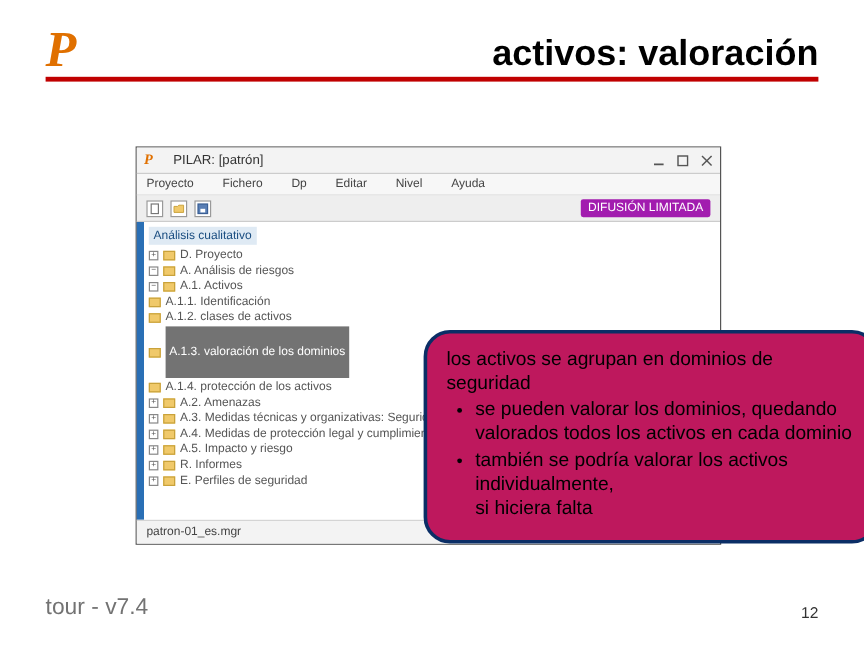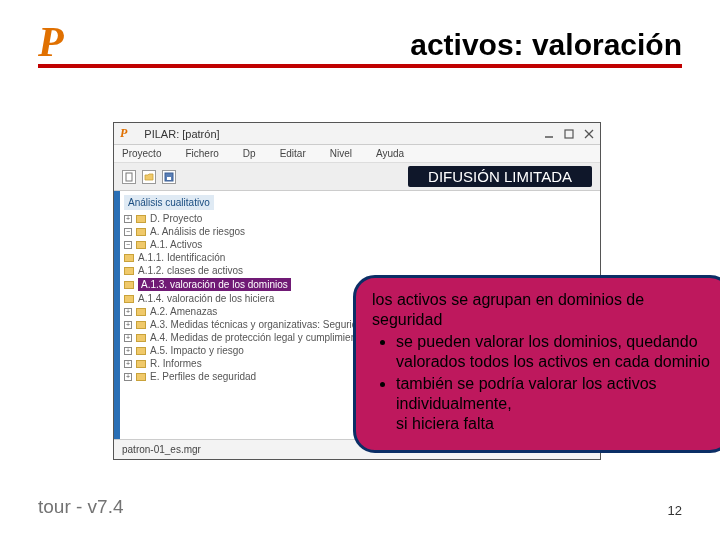--- a/index.html
+++ b/index.html
@@ -20,33 +20,33 @@
   .titlebar-left { display: flex; align-items: center; gap: 5px; }
   .mini-logo { font-family: Georgia, serif; font-style: italic; font-weight: bold; font-size: 12px; color: #e07000; }
   .titlebar-txt { font-size: 11px; margin-left: 12px; }
   .winctrls { display: flex; gap: 10px; align-items: center; }
   .winctrl { width: 10px; height: 10px; display: inline-flex; align-items: center; justify-content: center; font-size: 10px; }
   .menubar { display: flex; gap: 24px; padding: 3px 8px; background: #f7f7f7; border-bottom: 1px solid #ddd; font-size: 10px; color: #444; }
   .toolbar { display: flex; align-items: center; justify-content: space-between; padding: 3px 8px; background: #eee; border-bottom: 1px solid #ccc; }
   .tools-left { display: flex; gap: 6px; align-items: center; }
   .tool-icon { width: 14px; height: 14px; border: 1px solid #999; background: #fff; display: inline-flex; align-items: center; justify-content: center; }
   .tool-icon svg { width: 10px; height: 10px; }
-  .badge { background: #0f172a; color: #fff; font-size: 15px; padding: 2px 20px; border-radius: 2px; }
+  .badge { background: #a21caf; color: #fff; font-size: 10px; padding: 2px 6px; border-radius: 2px; }
   .body { display: flex; height: 248px; }
   .left-strip { width: 6px; background: #2a6fb5; }
   .tree-area { flex: 1; padding: 4px 6px 4px 4px; background: #fff; position: relative; }
   .root-lbl { background: #dfeaf4; color: #1a4d80; font-size: 10px; padding: 2px 4px; display: inline-block; margin-bottom: 2px; }
   .tree { list-style: none; font-size: 10px; color: #555; }
   .tree li { display: flex; align-items: center; gap: 4px; padding: 1px 0; white-space: nowrap; }
   .toggle { width: 8px; height: 8px; border: 1px solid #888; display: inline-flex; align-items: center; justify-content: center; font-size: 7px; line-height: 1; color: #555; background: #fff; }
   .fold-icon { width: 10px; height: 8px; background: #f0c96a; border: 1px solid #c9a23a; display: inline-block; }
   .l1 { padding-left: 6px; }
   .l2 { padding-left: 22px; }
   .l3 { padding-left: 40px; }
-  .selected { background: #701a75; color: #fff; padding: 1px 3px; text-align: center; }
+  .selected { background: #737373; color: #fff; padding: 16px 3px; text-align: center; }
   .statusbar { border-top: 1px solid #ccc; padding: 4px 8px; background: #f3f3f3; font-size: 10px; color: #444; }
 
   
   .callout { position: absolute; top: 275px; left: 353px; width: 379px; background: #be185d; border: 3px solid #0b2e66; border-radius: 22px; padding: 12px 16px 14px 16px; font-size: 16px; line-height: 1.25; color: #000; z-index: 5; }
   .callout ul { list-style: disc; padding-left: 24px; margin-top: 2px; }
   .callout li { margin-bottom: 2px; }
 </style>
 </head>
 <body>
 
@@ -141,21 +141,21 @@
           <li class="l3">
               <span class="fold-icon"></span>
               <span>A.1.2. clases de activos</span>
             </li>
           <li class="l3">
               <span class="fold-icon"></span>
               <span class="selected">A.1.3. valoración de los dominios</span>
             </li>
           <li class="l3">
               <span class="fold-icon"></span>
-              <span>A.1.4. valoración de los hiciera</span>
+              <span>A.1.4. protección de los activos</span>
             </li>
           <li class="l2">
               <span class="toggle">+</span>
               <span class="fold-icon"></span>
               <span>A.2. Amenazas</span>
             </li>
           <li class="l2">
               <span class="toggle">+</span>
               <span class="fold-icon"></span>
               <span>A.3. Medidas técnicas y organizativas: Seguridad de</span>

